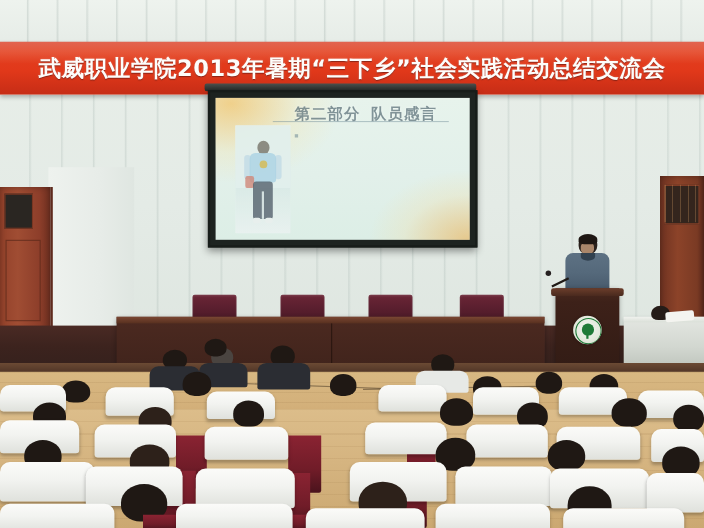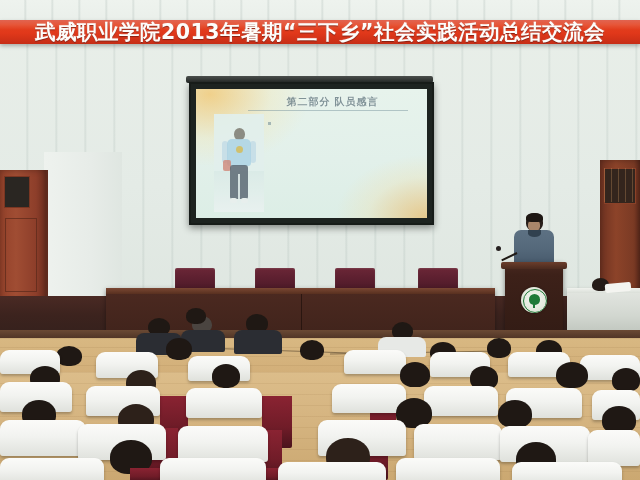--- a/index.html
+++ b/index.html
@@ -23,21 +23,21 @@
     position:absolute;left:0;top:0;width:640px;height:40px;
     background:
       repeating-linear-gradient(to right,
         rgba(255,255,255,0) 0px, rgba(255,255,255,0) 24px,
         rgba(120,140,135,.20) 25px, rgba(255,255,255,0) 27px),
       linear-gradient(to bottom,#eef3ee,#e6ece7);
   }
 
   
   .banner{
-    position:absolute;left:0;top:20px;width:640px;height:24px;
+    position:absolute;left:0;top:38px;width:640px;height:48px;
     background:linear-gradient(to bottom,#d9381f 0%,#e3401f 18%,#e1381a 55%,#c62d16 100%);
     box-shadow:0 2px 4px rgba(0,0,0,.28);
     display:flex;align-items:center;justify-content:center;
     overflow:hidden;
   }
   .banner::before{
     content:"";position:absolute;left:0;top:0;width:100%;height:42%;
     background:linear-gradient(to bottom,rgba(255,255,255,.22),rgba(255,255,255,0));
   }
   .banner-text{
@@ -63,22 +63,22 @@
     position:absolute;left:5px;top:5px;right:5px;bottom:5px;
     background:
       radial-gradient(ellipse 70% 90% at 6% 4%, rgba(247,180,60,.55) 0%, rgba(250,220,140,.22) 38%, rgba(255,255,255,0) 62%),
       radial-gradient(ellipse 55% 70% at 99% 100%, rgba(240,160,45,.48) 0%, rgba(250,215,140,.20) 45%, rgba(255,255,255,0) 70%),
       linear-gradient(to bottom,#e7f3ec 0%,#e2f0ea 55%,#dceee6 100%);
     overflow:hidden;
   }
   .slide-title{
     position:absolute;left:48px;top:6px;right:6px;
     text-align:center;
-    color:#5a6f78;font-size:10px;font-weight:bold;letter-spacing:1px;
-    font-family:Liberation Sans, sans-serif;
+    color:#5a6f78;font-size:14px;font-weight:bold;letter-spacing:1px;
+    font-family:Liberation Mono, monospace;
     opacity:.72;
     text-shadow:0 0 2px rgba(255,255,255,.85);
   }
   .slide-title-rule{
     position:absolute;left:52px;top:21px;width:160px;height:1px;
     background:rgba(110,140,150,.45);
   }
   .slide-photo{
     position:absolute;left:18px;top:25px;width:50px;height:98px;
     background:linear-gradient(to bottom,#e8f2ef 0%,#dfeeea 40%,#e6f1ee 100%);

